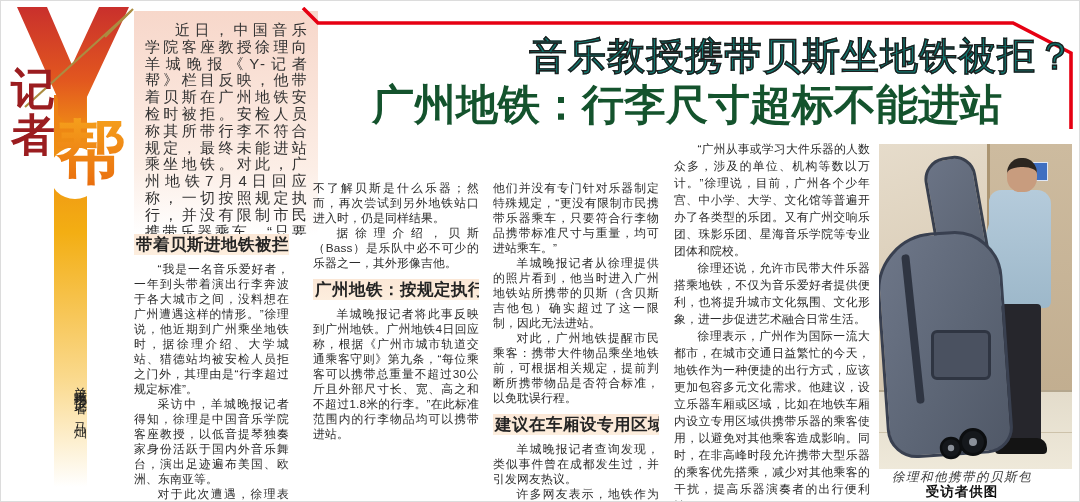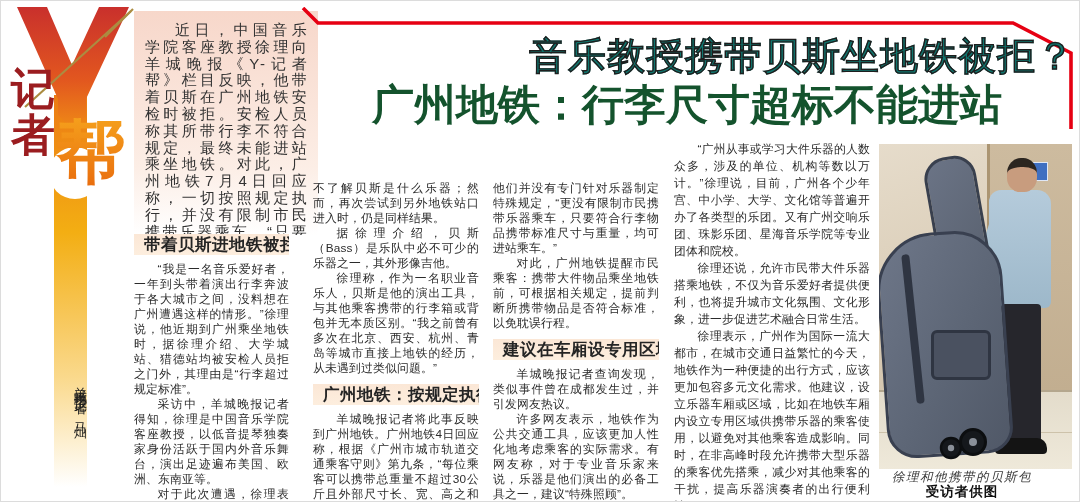--- a/index.html
+++ b/index.html
@@ -39,21 +39,21 @@
        font-size:11.8px;line-height:15px;letter-spacing:0.2px;
        text-align:justify;color:#2b2b2b;}
   .col p{margin:0;text-indent:2em;}
   .col p.cont{text-indent:0;margin-top:40px;}
   .col1{left:133px;top:233px;width:155px;height:268px;}
   .col2{left:312px;width:166px;}
   .col3{left:492px;width:166px;}
   .col4{left:666px;width:196px;line-height:17px;margin-left:7px;}
   .sec-heading{font-size:16.5px;font-weight:bold;color:#242424;
                background:linear-gradient(180deg,#fbe7d6,#fdeede);
-               padding:3px 10px;margin:0 0 7px 0;text-align:right;
+               padding:3px 2px;margin:0 0 7px 0;text-align:right;
                letter-spacing:0.5px;white-space:nowrap;}
   .col2 .sec-heading,.col3 .sec-heading{margin-top:8px;}
   
   .photo{position:absolute;left:878px;top:143px;width:193px;height:325px;
          background:linear-gradient(160deg,#e6dccb 0%,#d7c9b2 55%,#cfc1a8 100%);
          overflow:hidden;}
   .door{position:absolute;left:108px;top:0;width:85px;height:248px;
         background:linear-gradient(180deg,#cdbb9f,#c2ae90);
         border-left:3px solid #ab9572;box-sizing:border-box;}
   .door-sign{position:absolute;left:28px;top:18px;width:28px;height:17px;
@@ -144,28 +144,28 @@
   <div class="col col1">
     <div class="sec-heading">带着贝斯进地铁被拦</div>
     <p>“我是一名音乐爱好者，一年到头带着演出行李奔波于各大城市之间，没料想在广州遭遇这样的情形。”徐理说，他近期到广州乘坐地铁时，据徐理介绍、大学城站、猎德站均被安检人员拒之门外，其理由是“行李超过规定标准”。</p>
     <p>采访中，羊城晚报记者得知，徐理是中国音乐学院客座教授，以低音提琴独奏家身份活跃于国内外音乐舞台，演出足迹遍布美国、欧洲、东南亚等。</p>
     <p>对于此次遭遇，徐理表示“难以理解”。他说，第一次被安检人员拦下，以为是个案，可能其</p>
   </div>
 
   <div class="col col2">
     <p class="cont">不了解贝斯是什么乐器；然而，再次尝试到另外地铁站口进入时，仍是同样结果。</p>
     <p>据徐理介绍，贝斯（Bass）是乐队中必不可少的乐器之一，其外形像吉他。</p>
-    <p>徐理称，作为一名职业音乐人，贝斯是他的演出工具，与其他乘客携带的行李箱或背包并无本质区别。“我之前曾有多次在北京、西安、杭州、青岛等城市直接上地铁的经历，从未遇到过类似问题。”</p>
     <div class="sec-heading">广州地铁：按规定执行</div>
     <p>羊城晚报记者将此事反映到广州地铁。广州地铁4日回应称，根据《广州市城市轨道交通乘客守则》第九条，“每位乘客可以携带总重量不超过30公斤且外部尺寸长、宽、高之和不超过1.8米的行李。”在此标准范围内的行李物品均可以携带进站。</p>
 
   </div>
 
   <div class="col col3">
     <p class="cont">他们并没有专门针对乐器制定特殊规定，“更没有限制市民携带乐器乘车，只要符合行李物品携带标准尺寸与重量，均可进站乘车。”</p>
+    <p>羊城晚报记者从徐理提供的照片看到，他当时进入广州地铁站所携带的贝斯（含贝斯吉他包）确实超过了这一限制，因此无法进站。</p>
     <p>对此，广州地铁提醒市民乘客：携带大件物品乘坐地铁前，可根据相关规定，提前判断所携带物品是否符合标准，以免耽误行程。</p>
     <div class="sec-heading">建议在车厢设专用区域</div>
     <p>羊城晚报记者查询发现，类似事件曾在成都发生过，并引发网友热议。</p>
     <p>许多网友表示，地铁作为公共交通工具，应该更加人性化地考虑乘客的实际需求。有网友称，对于专业音乐家来说，乐器是他们演出的必备工具之一，建议“特殊照顾”。</p>
   </div>
 
   <div class="col col4">
     <p>“广州从事或学习大件乐器的人数众多，涉及的单位、机构等数以万计。”徐理说，目前，广州各个少年宫、中小学、大学、文化馆等普遍开办了各类型的乐团。又有广州交响乐团、珠影乐团、星海音乐学院等专业团体和院校。</p>
     <p>徐理还说，允许市民带大件乐器搭乘地铁，不仅为音乐爱好者提供便利，也将提升城市文化氛围、文化形象，进一步促进艺术融合日常生活。</p>
     <p>徐理表示，广州作为国际一流大都市，在城市交通日益繁忙的今天，地铁作为一种便捷的出行方式，应该更加包容多元文化需求。他建议，设立乐器车厢或区域，比如在地铁车厢内设立专用区域供携带乐器的乘客使用，以避免对其他乘客造成影响。同时，在非高峰时段允许携带大型乐器的乘客优先搭乘，减少对其他乘客的干扰，提高乐器演奏者的出行便利性。</p>

